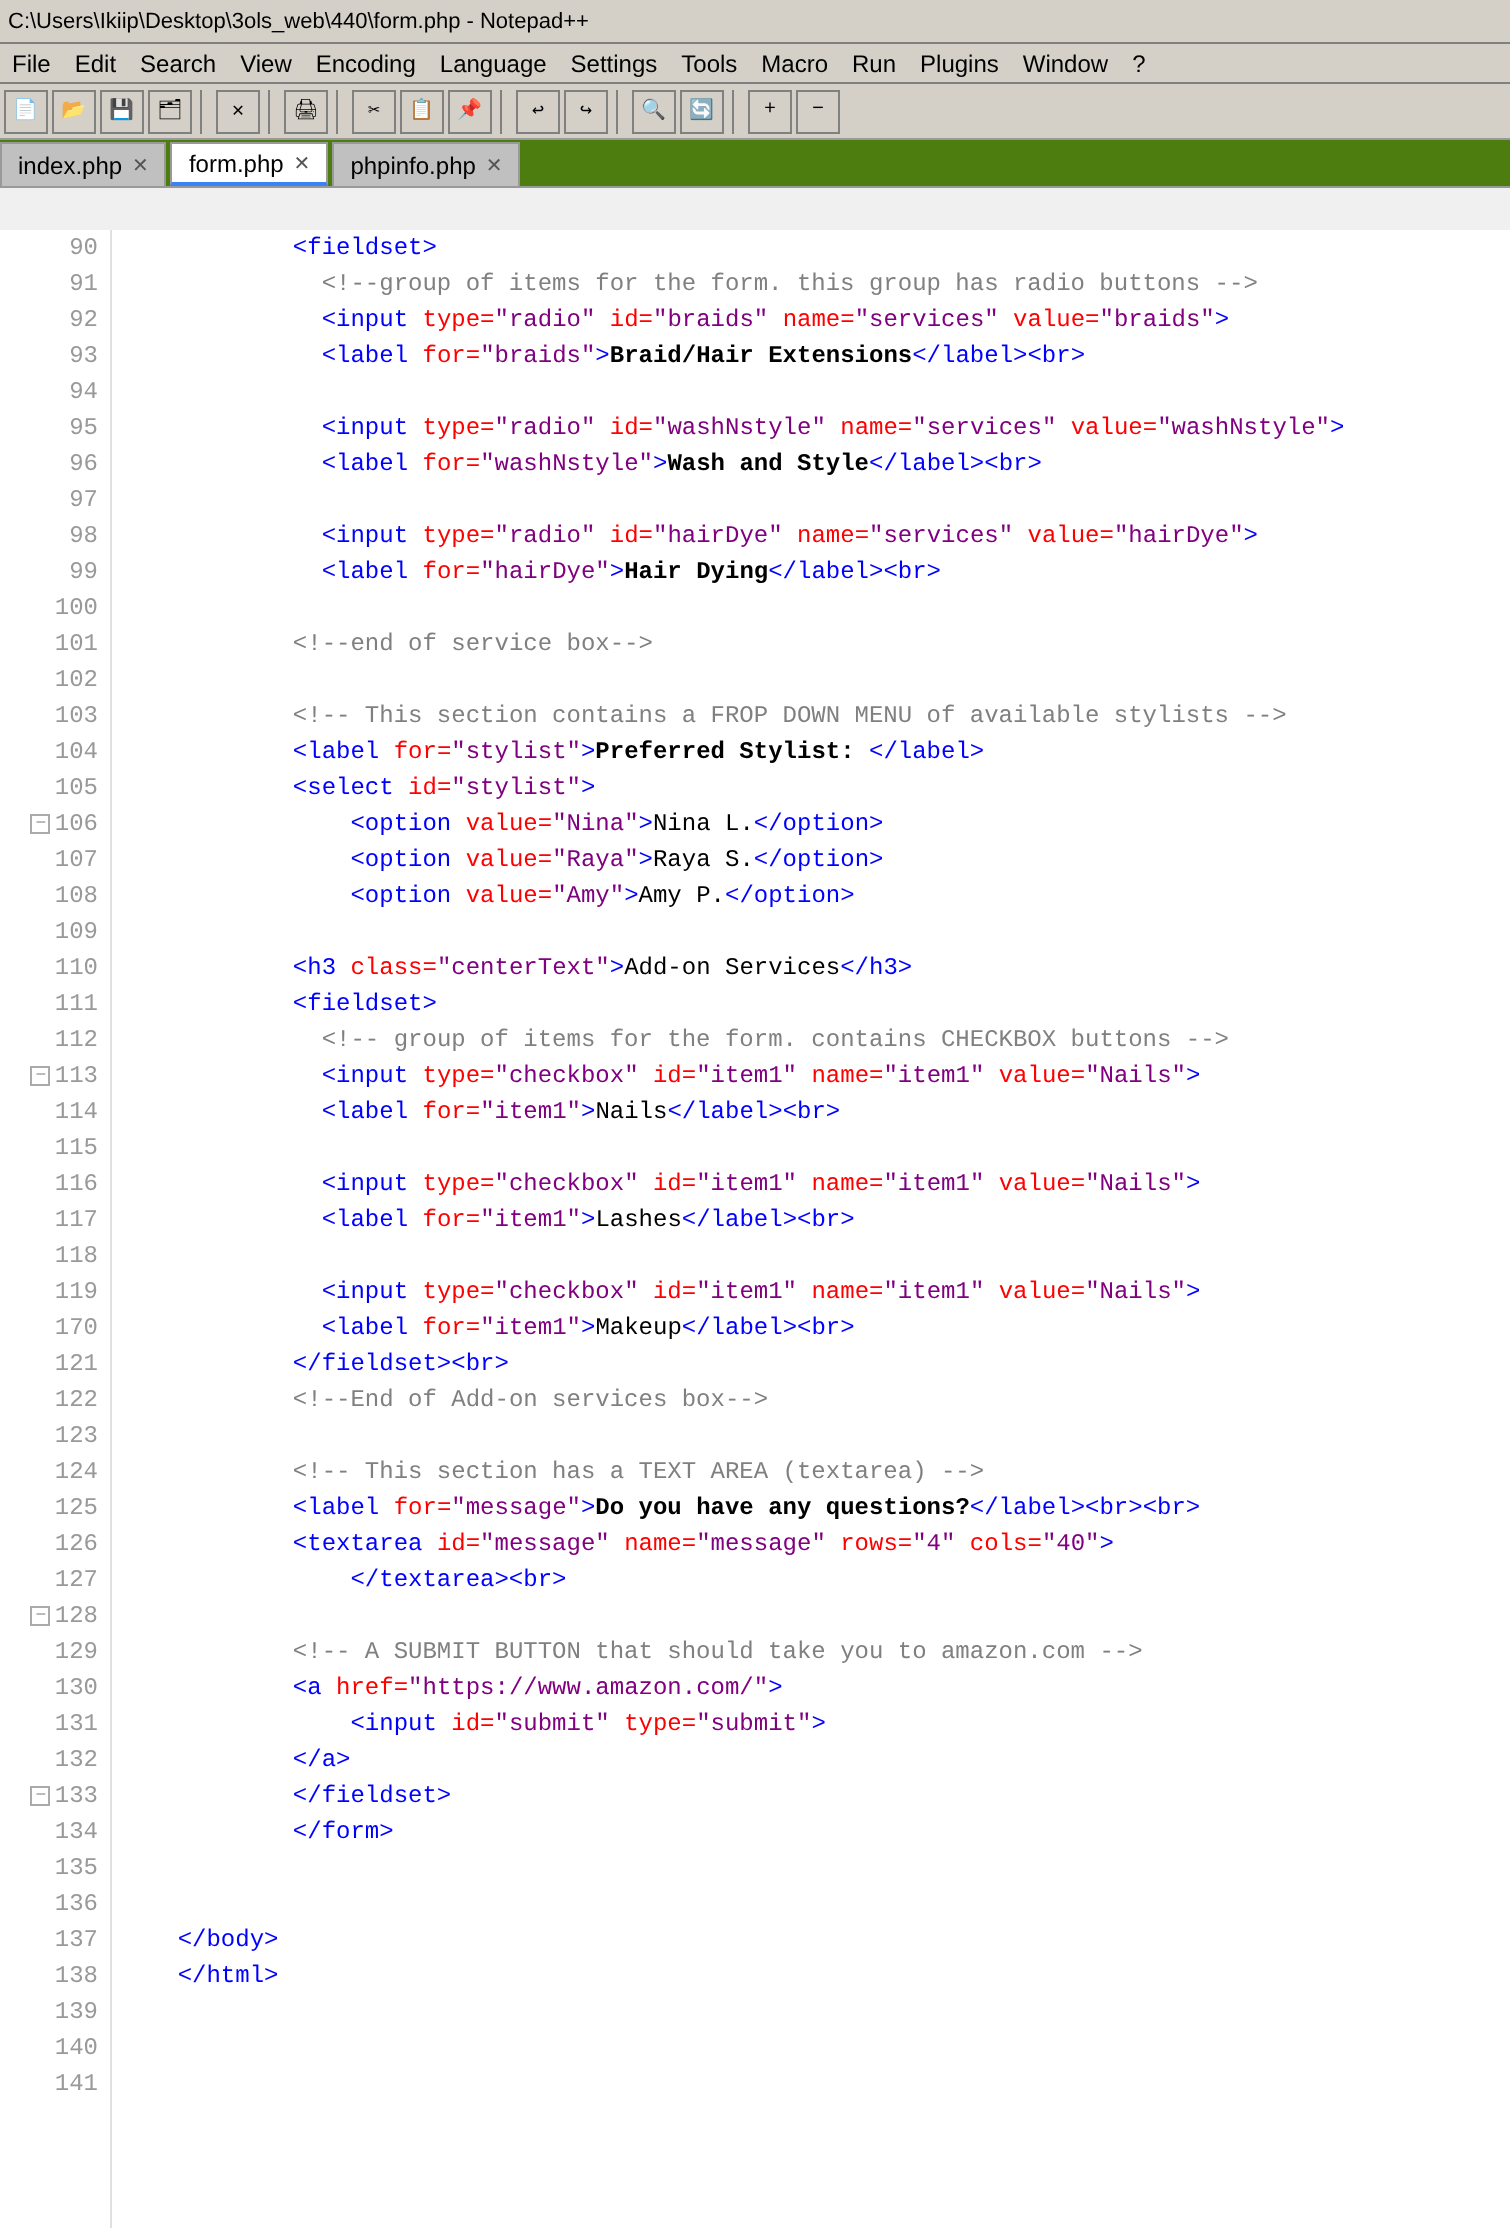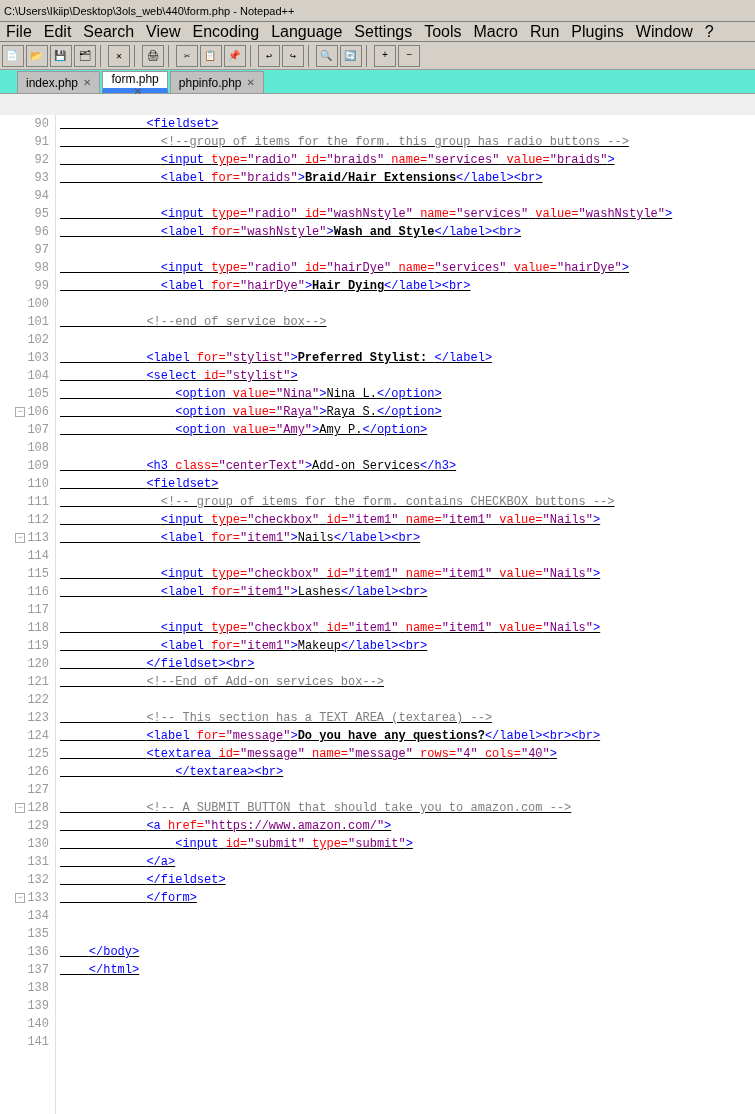--- a/index.html
+++ b/index.html
@@ -23,21 +23,21 @@
       font-size: 11px;
       font-family: Arial, sans-serif;
     }
     
     #menu-bar {
       background: #d4d0c8;
       height: 20px;
       display: flex;
       align-items: center;
       border-bottom: 1px solid #808080;
-      font-size: 16px;
+      font-size: 12px;
       font-family: Arial, sans-serif;
     }
     #menu-bar span {
       padding: 0 6px;
       cursor: default;
     }
     
     #toolbar {
       background: #d4d0c8;
       height: 28px;
@@ -53,46 +53,44 @@
       border: 1px solid #808080;
       display: inline-flex;
       align-items: center;
       justify-content: center;
       font-size: 10px;
       cursor: pointer;
     }
     .tb-sep { width: 4px; height: 22px; border-left: 1px solid #808080; margin: 0 2px; }
     
     #tabs-bar {
-      background: #5eead4;
+      background: #4d7c0f;
       height: 24px;
       display: flex;
       align-items: flex-end;
       border-bottom: 1px solid #999;
       padding-top: 2px;
-      padding-left: 17px;
     }
     .tab {
       display: flex;
       align-items: center;
       height: 22px;
       padding: 0 8px;
       border: 1px solid #999;
       border-bottom: none;
       background: #c0c0c0;
       font-family: Arial, sans-serif;
       font-size: 12px;
       cursor: pointer;
       margin-right: 2px;
       position: relative;
     }
     .tab.active {
       background: #ffffff;
-      border-bottom: 5px solid #3b82f6;
-      flex-direction: column;
+      border-bottom: 2px solid #3b82f6;
     }
     .tab .close-btn {
       margin-left: 5px;
       font-size: 10px;
       color: #555;
     }
     
     #editor-container {
       display: flex;
       height: calc(1114px - 22px - 20px - 28px - 24px);
@@ -141,21 +139,20 @@
       padding: 0;
     }
     .code-line {
       height: 18px;
       display: flex;
       align-items: center;
       padding-left: 4px;
       white-space: nowrap;
       font-size: 12px;
       font-family: 'Courier New', monospace;
-      text-decoration: underline;
     }
     
     .c-gray { color: #808080; }        
     .c-blue { color: #0000ff; }        
     .c-red { color: #ff0000; }         
     .c-purple { color: #800080; }      
     .c-black { color: #000000; }    
   </style>
 </head>
 <body>
@@ -308,21 +305,21 @@
     <div class="ln-row">
         <span>117</span>
       </div>
     <div class="ln-row">
         <span>118</span>
       </div>
     <div class="ln-row">
         <span>119</span>
       </div>
     <div class="ln-row">
-        <span>120</span>
+        <span>170</span>
       </div>
     <div class="ln-row">
         <span>121</span>
       </div>
     <div class="ln-row">
         <span>122</span>
       </div>
     <div class="ln-row">
         <span>123</span>
       </div>
@@ -424,20 +421,23 @@
 
     <div class="code-line"></div>
 
 
     <div class="code-line">
       <span>&nbsp;&nbsp;&nbsp;&nbsp;&nbsp;&nbsp;&nbsp;&nbsp;&nbsp;&nbsp;&nbsp;&nbsp;<span class="c-gray">&lt;!--end of service box--&gt;</span></span>
     </div>
 
     <div class="code-line"></div>
 
+    <div class="code-line">
+      <span>&nbsp;&nbsp;&nbsp;&nbsp;&nbsp;&nbsp;&nbsp;&nbsp;&nbsp;&nbsp;&nbsp;&nbsp;<span class="c-gray">&lt;!-- This section contains a FROP DOWN MENU of available stylists --&gt;</span></span>
+    </div>
 
     <div class="code-line">
       <span>&nbsp;&nbsp;&nbsp;&nbsp;&nbsp;&nbsp;&nbsp;&nbsp;&nbsp;&nbsp;&nbsp;&nbsp;<span class="c-blue">&lt;label</span> <span class="c-red">for=</span><span class="c-purple">"stylist"</span><span class="c-blue">&gt;</span><span class="c-black"><b>Preferred Stylist: </b></span><span class="c-blue">&lt;/label&gt;</span></span>
     </div>
 
     <div class="code-line">
       <span>&nbsp;&nbsp;&nbsp;&nbsp;&nbsp;&nbsp;&nbsp;&nbsp;&nbsp;&nbsp;&nbsp;&nbsp;<span class="c-blue">&lt;select</span> <span class="c-red">id=</span><span class="c-purple">"stylist"</span><span class="c-blue">&gt;</span></span>
     </div>
 
     <div class="code-line">

